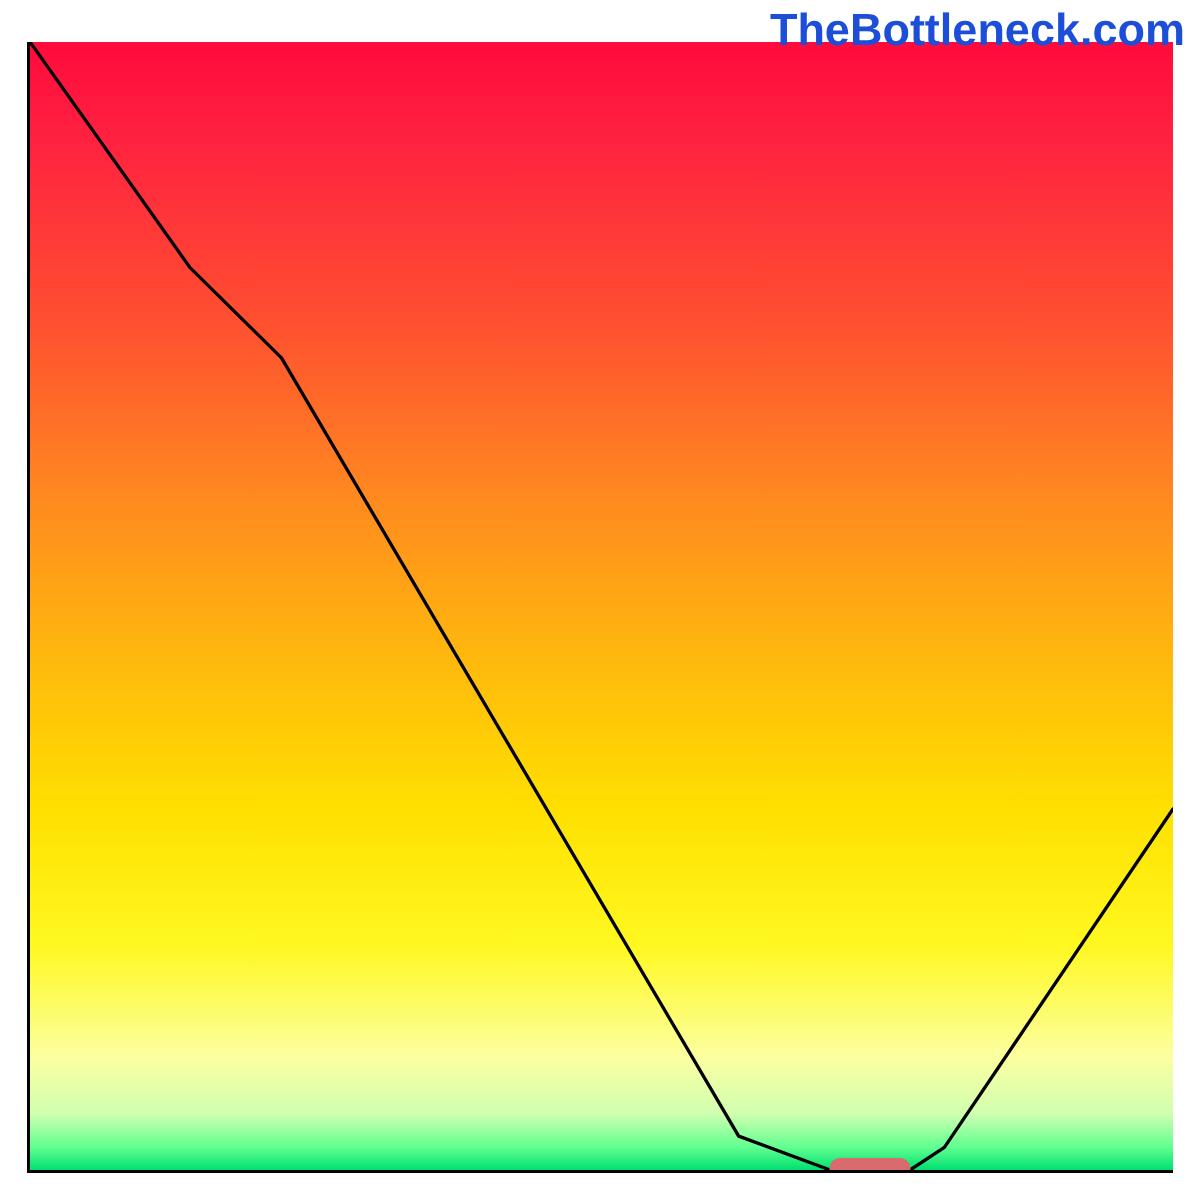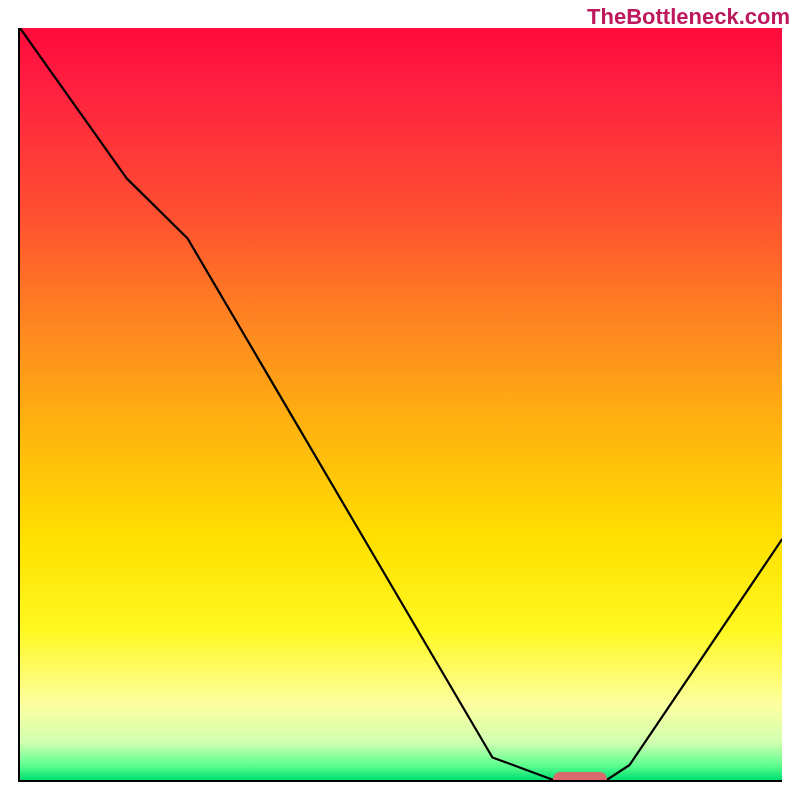--- a/index.html
+++ b/index.html
@@ -7,23 +7,23 @@
     width: 800px;
     height: 800px;
     background: #ffffff;
     position: relative;
     font-family: Arial, sans-serif;
   }
   .watermark {
     position: absolute;
     top: 4px;
     right: 10px;
-    font-size: 22px;
+    font-size: 30px;
     font-weight: bold;
-    color: #be185d;
+    color: #1d4ed8;
     z-index: 10;
   }
   .plot-area {
     position: absolute;
     left: 18px;
     top: 28px;
     width: 764px;
     height: 754px;
     border-left: 2.5px solid #000;
     border-bottom: 2.5px solid #000;

